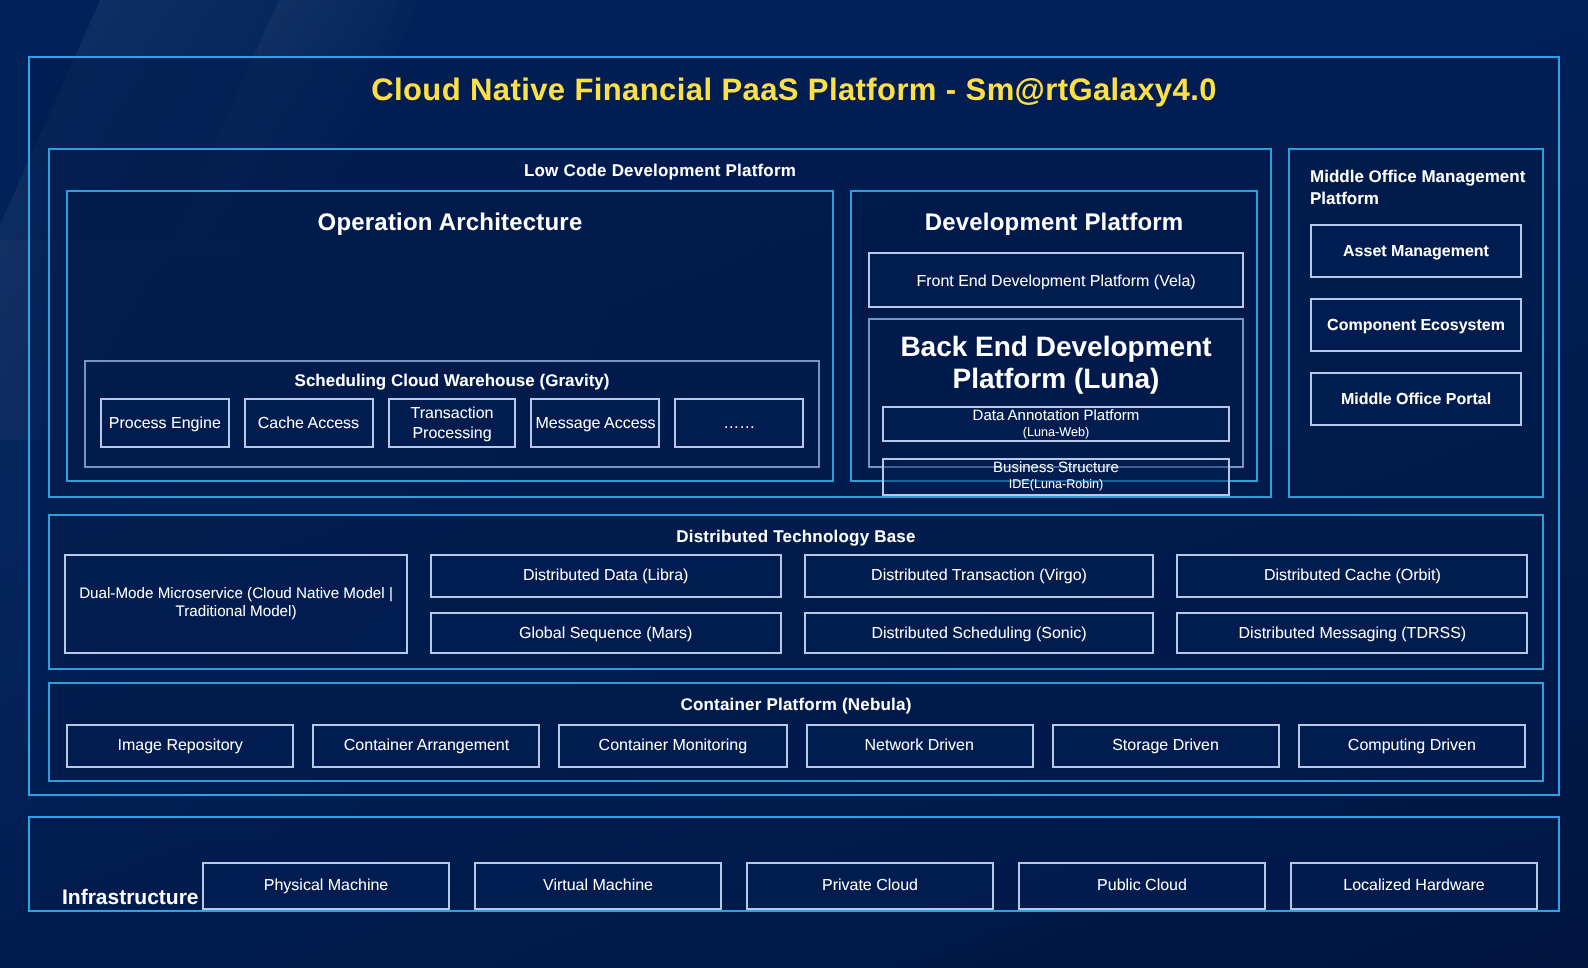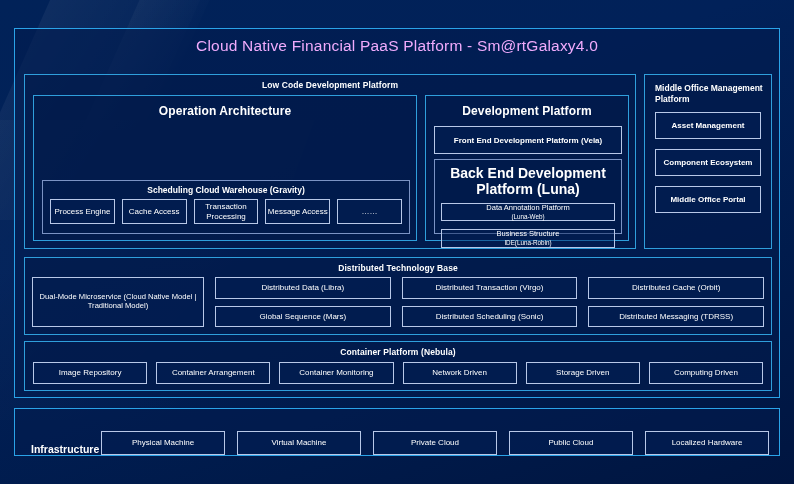--- a/index.html
+++ b/index.html
@@ -89,22 +89,22 @@
   
   #main-panel {
     left: 14px; top: 28px; width: 766px; height: 370px;
   }
 
   #title {
     position: absolute;
     top: 8px; left: 0; width: 100%;
     text-align: center;
     font-size: 15.5px;
-    font-weight: normal;
-    color: #f0abfc;
+    font-weight: bold;
+    color: #fde047;
     letter-spacing: .2px;
   }
 
   
   #lowcode {
     position: absolute;
     left: 9px; top: 45px; width: 612px; height: 175px;
   }
   #lowcode > .sec-title { font-size: 8.5px; margin-top: 5px; }
 
@@ -136,21 +136,20 @@
   }
   #biz-frame .chip { height: 22px; font-size: 5.6px; flex: 1; }
   #comp-cloud .chip { height: 25px; font-size: 8px; flex: 1; }
 
   
   #front-end {
     position: absolute; left: 8px; top: 30px; width: 188px; height: 28px;
     display: flex; align-items: center; justify-content: center;
     color: #fff; font-size: 8px; border: 1px solid #b8c8e8;
     background: rgba(2, 30, 84, .45);
-    font-weight: bold;
   }
   #back-end {
     position: absolute; left: 8px; top: 63px; width: 188px; height: 75px;
   }
   #back-end .grp-title { font-size: 14px; margin-top: 5px; }
   #back-end .chip-row { gap: 8px; padding: 0 6px; margin-top: 6px; flex-direction: column; }
   #back-end .chip { height: 39px; font-size: 7.5px; flex: 1; flex-direction: column; }
   #back-end .chip .sub { font-size: 6.3px; }
 
   

